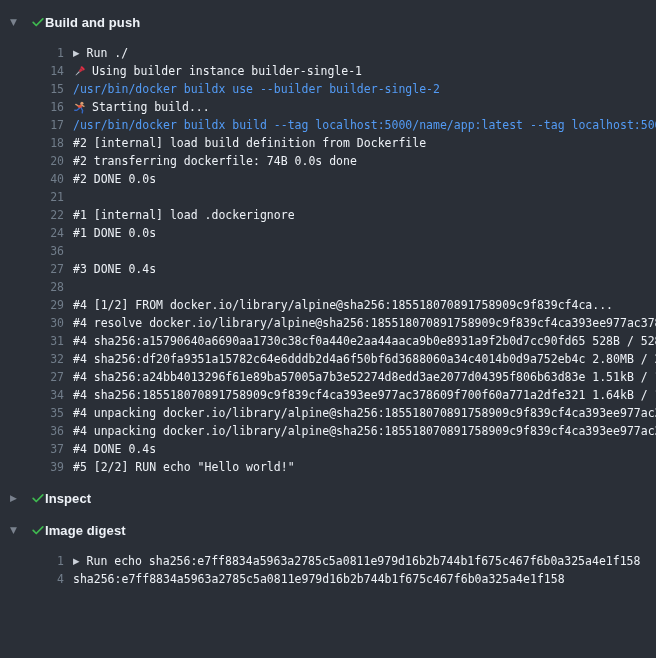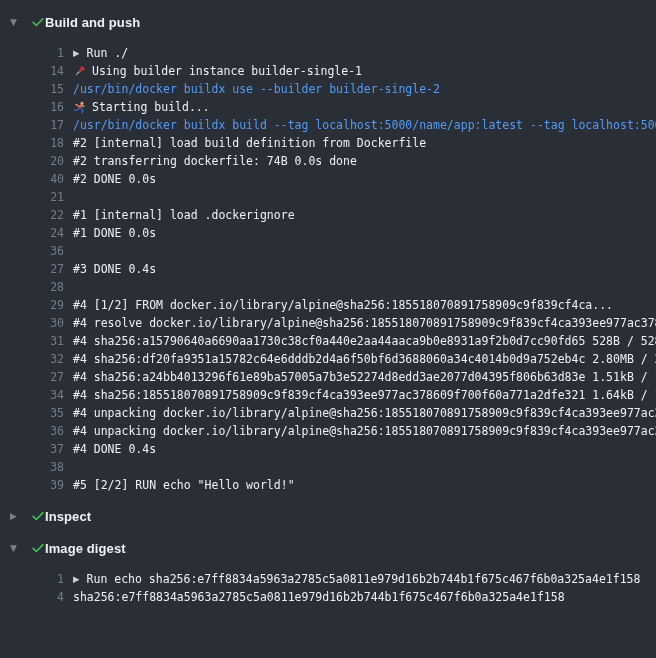--- a/index.html
+++ b/index.html
@@ -140,21 +140,20 @@
         <div class="log-row"><span class="ln">28</span><span class="lt"><span></span></span></div>
         <div class="log-row"><span class="ln">29</span><span class="lt"><span>#4 [1/2] FROM docker.io/library/alpine@sha256:185518070891758909c9f839cf4ca...</span></span></div>
         <div class="log-row"><span class="ln">30</span><span class="lt"><span>#4 resolve docker.io/library/alpine@sha256:185518070891758909c9f839cf4ca393ee977ac378609f700f60a771a2dfe321</span></span></div>
         <div class="log-row"><span class="ln">31</span><span class="lt"><span>#4 sha256:a15790640a6690aa1730c38cf0a440e2aa44aaca9b0e8931a9f2b0d7cc90fd65 528B / 528B done</span></span></div>
         <div class="log-row"><span class="ln">32</span><span class="lt"><span>#4 sha256:df20fa9351a15782c64e6dddb2d4a6f50bf6d3688060a34c4014b0d9a752eb4c 2.80MB / 2.80MB done</span></span></div>
         <div class="log-row"><span class="ln">27</span><span class="lt"><span>#4 sha256:a24bb4013296f61e89ba57005a7b3e52274d8edd3ae2077d04395f806b63d83e 1.51kB / 1.51kB done</span></span></div>
         <div class="log-row"><span class="ln">34</span><span class="lt"><span>#4 sha256:185518070891758909c9f839cf4ca393ee977ac378609f700f60a771a2dfe321 1.64kB / 1.64kB done</span></span></div>
         <div class="log-row"><span class="ln">35</span><span class="lt"><span>#4 unpacking docker.io/library/alpine@sha256:185518070891758909c9f839cf4ca393ee977ac378609f700f60a771a2dfe321</span></span></div>
         <div class="log-row"><span class="ln">36</span><span class="lt"><span>#4 unpacking docker.io/library/alpine@sha256:185518070891758909c9f839cf4ca393ee977ac378609f700f60a771a2dfe321</span></span></div>
         <div class="log-row"><span class="ln">37</span><span class="lt"><span>#4 DONE 0.4s</span></span></div>
-        <div class="log-row"><span class="ln">38</span><span class="lt"><span></span></span></div>
         <div class="log-row"><span class="ln">39</span><span class="lt"><span>#5 [2/2] RUN echo "Hello world!"</span></span></div>
       </div>
     </div>
     <div class="section">
       <div class="section-header">
         <span class="chevron">▶</span>
   <span class="check">
           <svg width="14" height="14" viewBox="0 0 16 16">
     <path d="M2.5 8.5 L6 12 L13.5 4.5" fill="none" stroke="currentColor" stroke-width="2" stroke-linecap="round" stroke-linejoin="round"></path>
   </svg>

